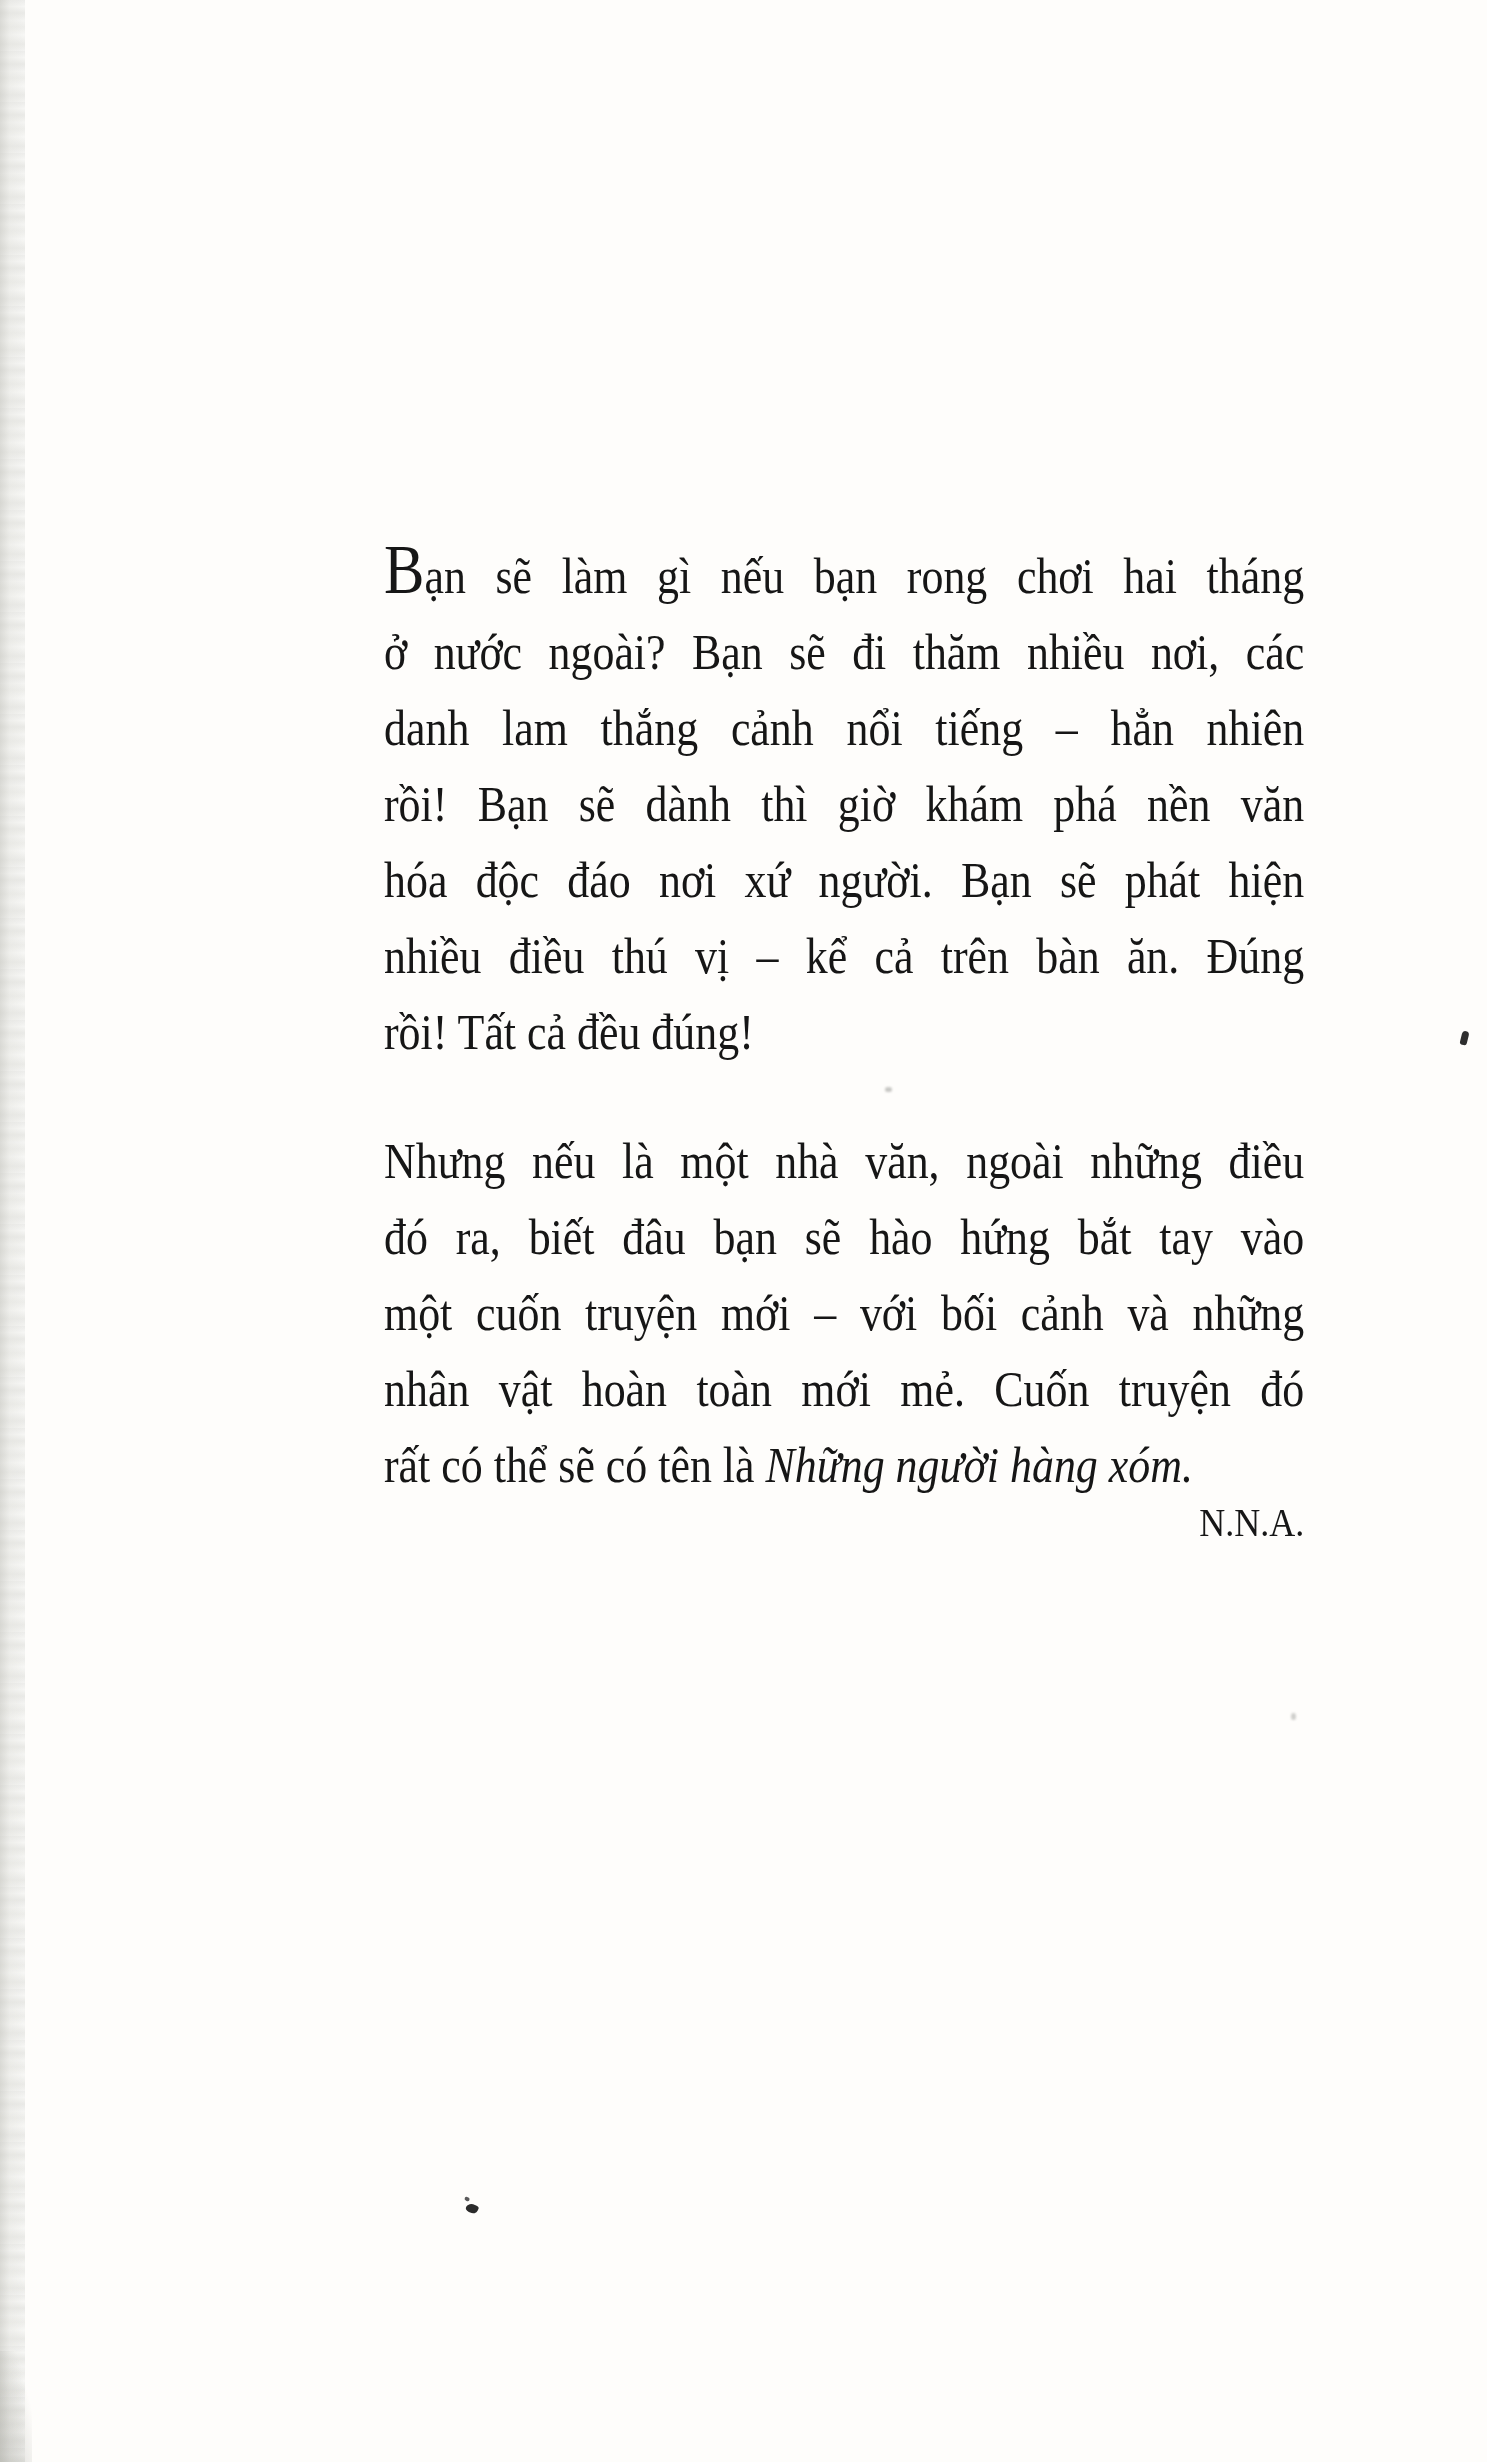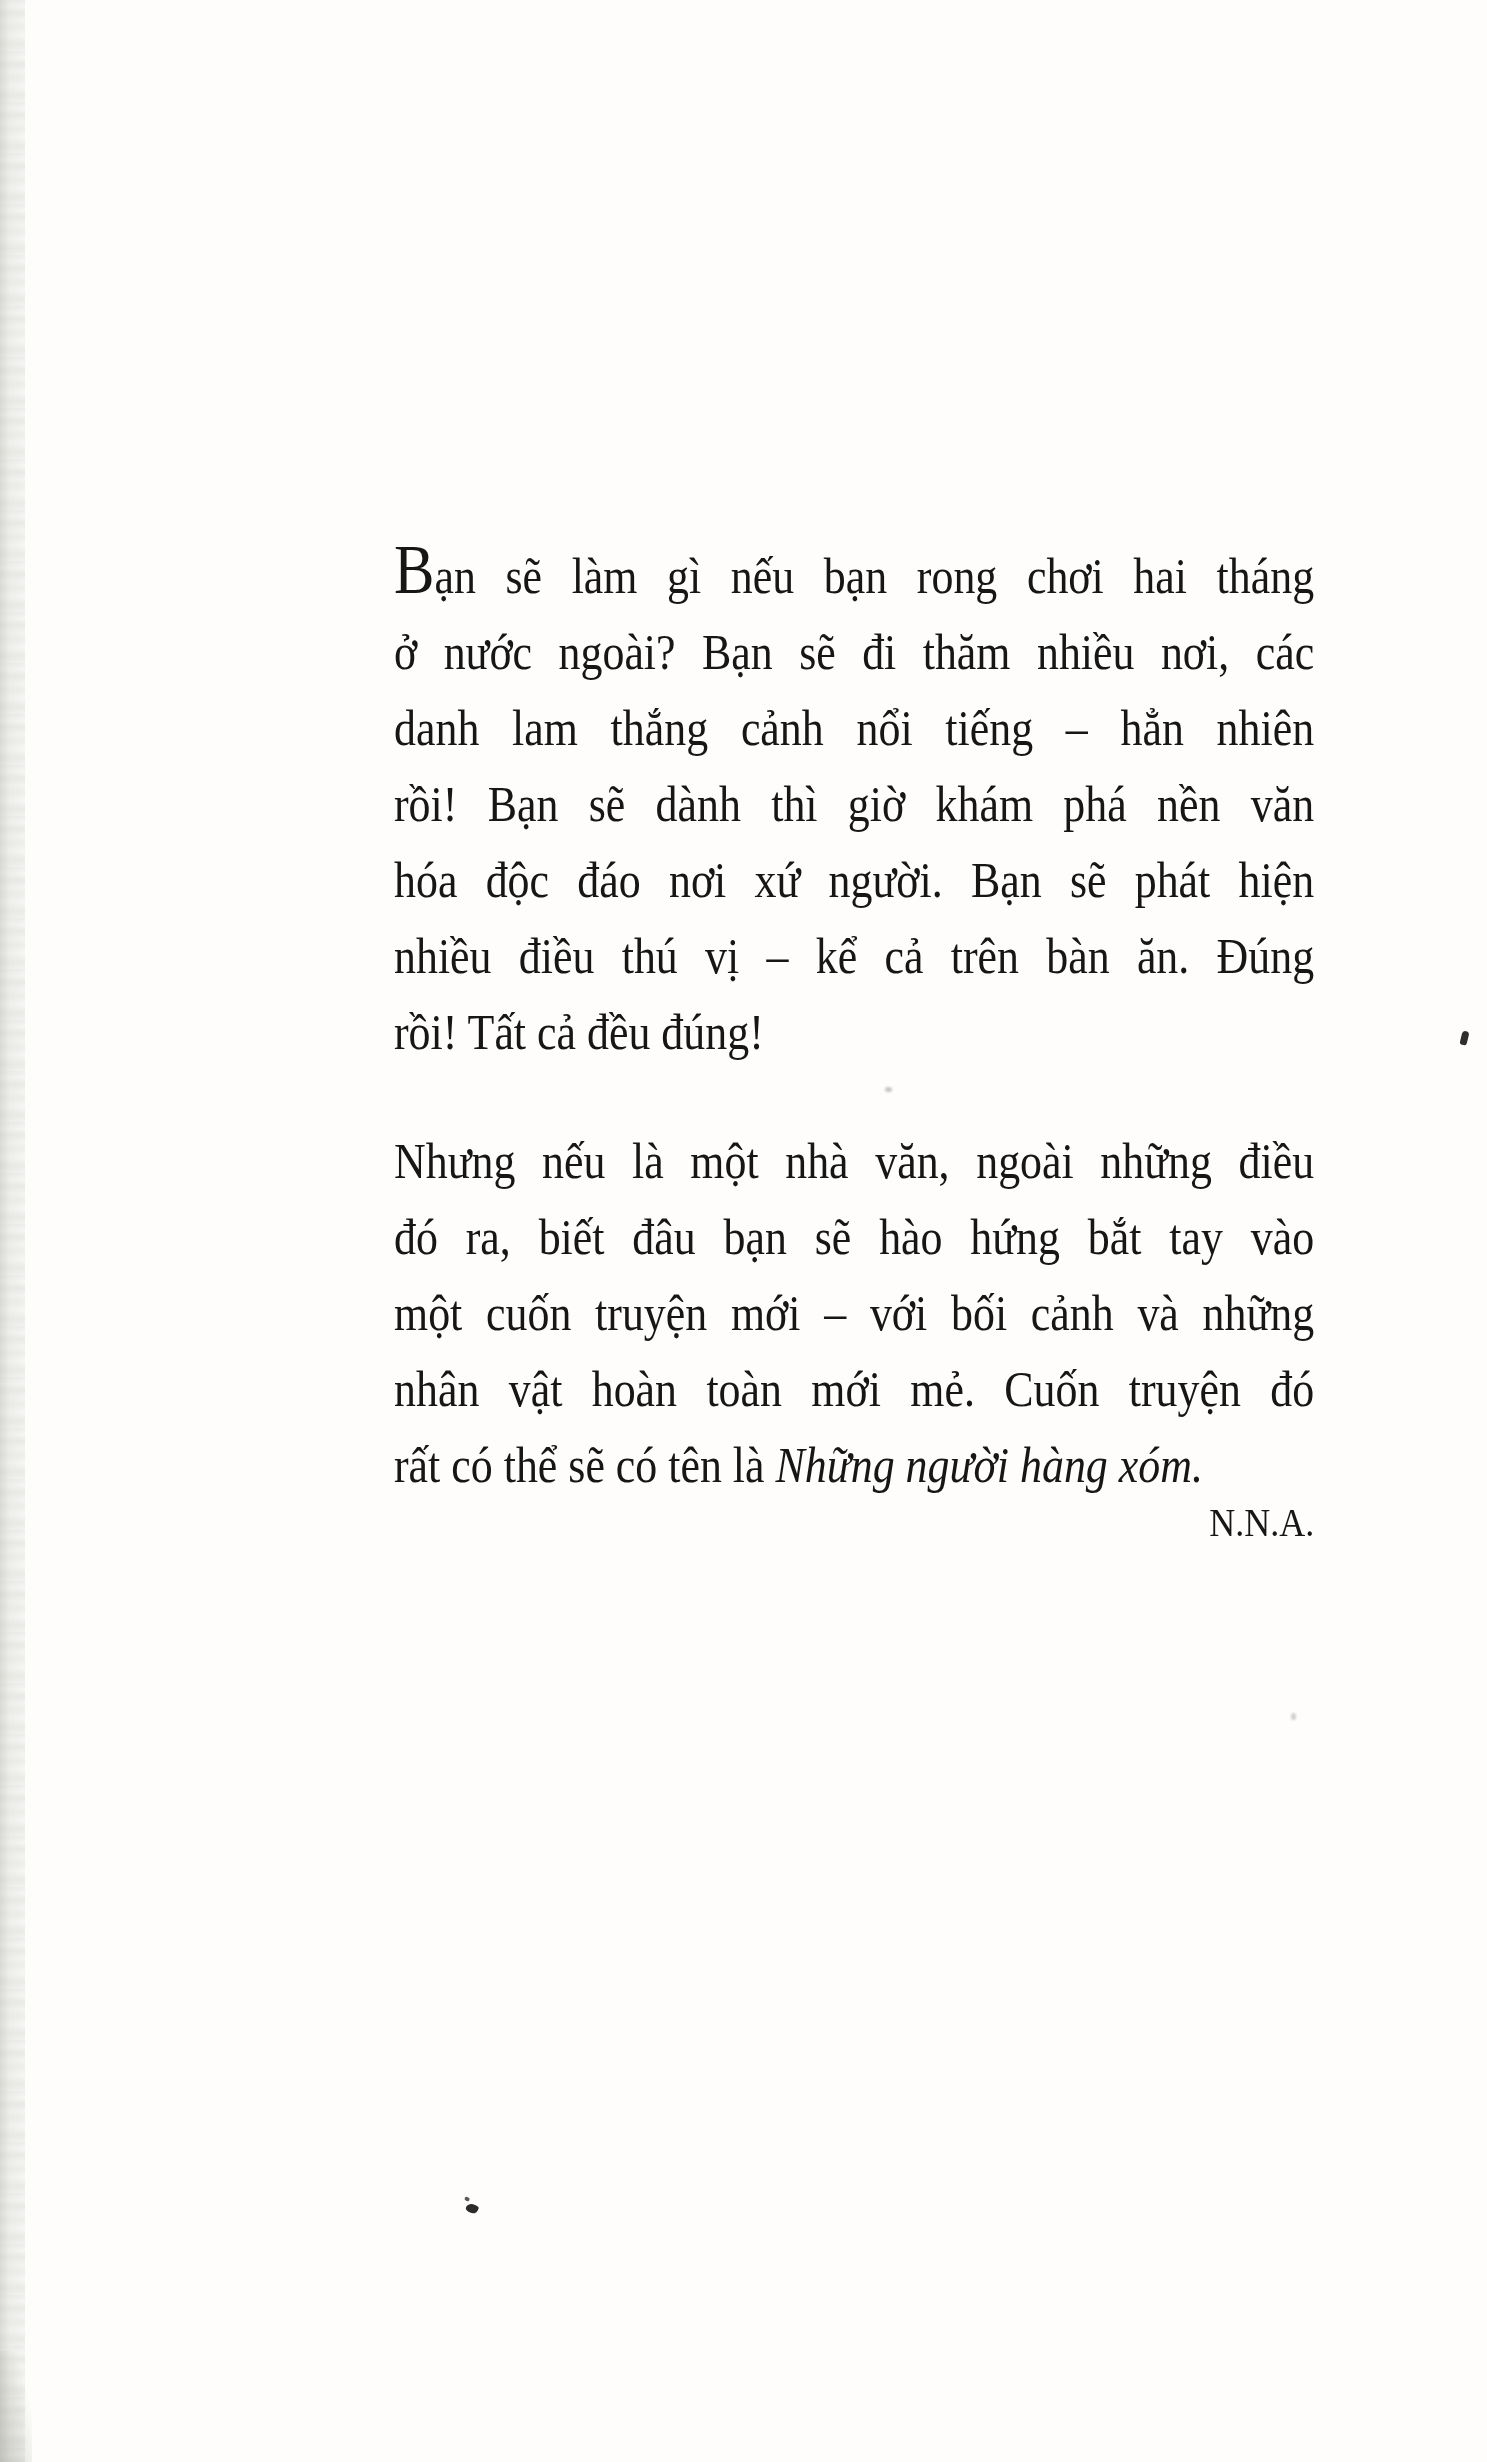--- a/index.html
+++ b/index.html
@@ -36,21 +36,21 @@
     position: absolute;
     left: 0;
     bottom: 0;
     width: 31.5px;
     height: 111px;
     background: linear-gradient(75deg, rgba(170,170,163,0.5), rgba(255,255,255,0) 75%);
   }
 
   .text-block {
     position: absolute;
-    left: 394px;
+    left: 384px;
     top: 538px;
     width: 920px;
     font-size: 50px;
   }
   .line {
     width: 1048px;               
     transform: scaleX(0.878);
     transform-origin: 0 0;
     line-height: 76px;
     white-space: normal;

